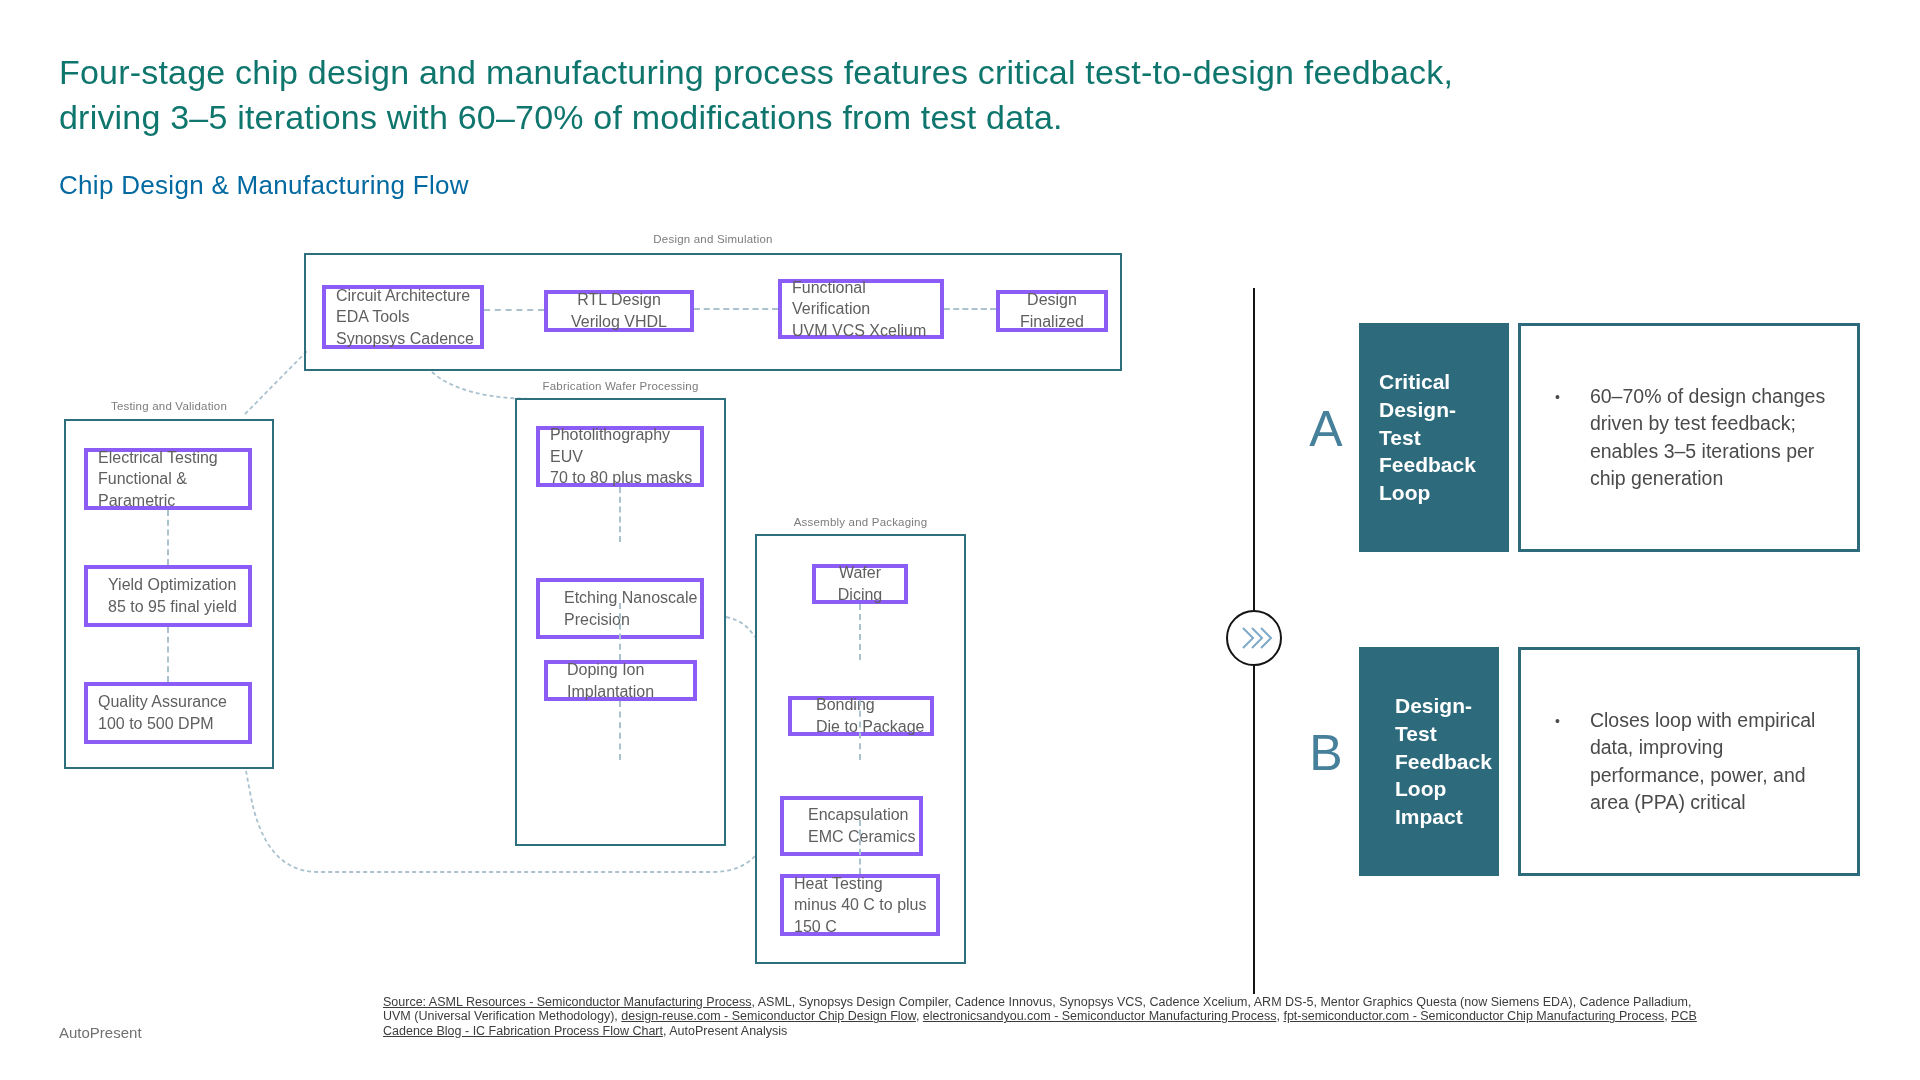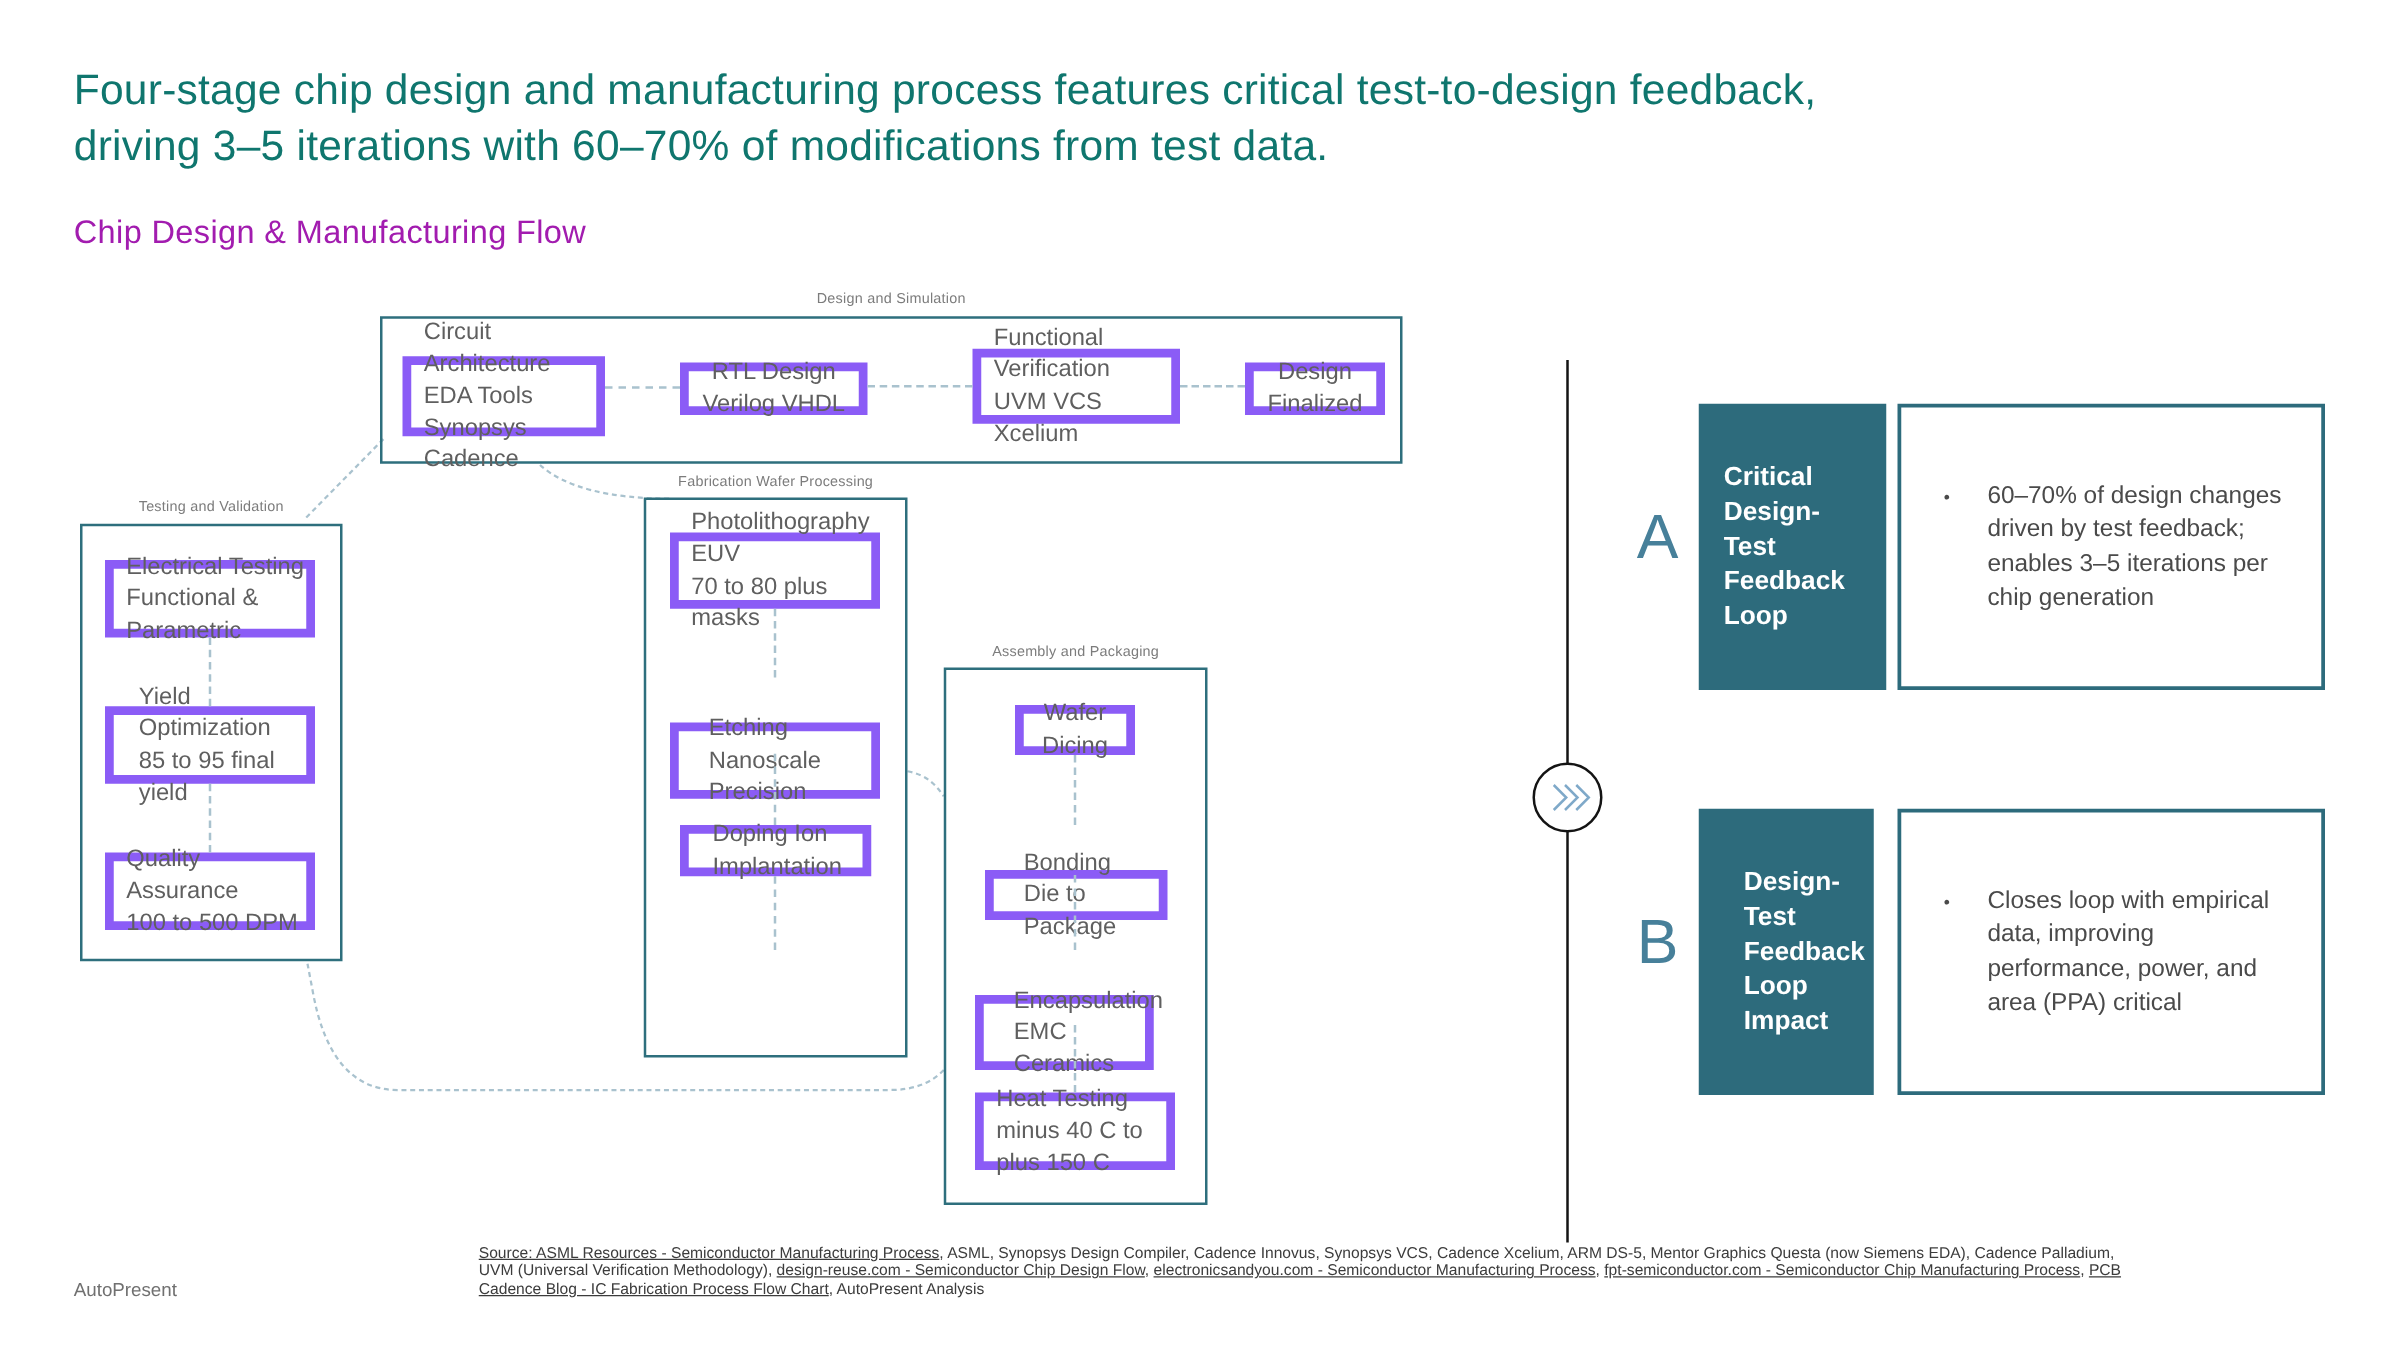--- a/index.html
+++ b/index.html
@@ -9,33 +9,33 @@
   }
   .abs{position:absolute;}
   
   .title{
     left:59px;top:50px;width:1600px;
     font-size:34px;line-height:1.32;color:#0f766e;font-weight:400;
     white-space:pre-line;letter-spacing:.2px;
   }
   .subtitle{
     left:59px;top:170px;width:800px;
-    font-size:26px;color:#a21caf;font-weight:400;letter-spacing:.3px;
+    font-size:26px;color:#0369a1;font-weight:400;letter-spacing:.3px;
   }
   
   .group-rect{
     border:2px solid #2e6f7d;background:transparent;box-sizing:border-box;
   }
   .group-label{
     font-size:11.5px;color:#7c7c7c;text-align:center;letter-spacing:.2px;
   }
   .node{
-    border:7px solid #8b5cf6;background:#ffffff;box-sizing:border-box;
+    border:4px solid #8b5cf6;background:#ffffff;box-sizing:border-box;
     display:flex;align-items:center;
-    font-size:19px;line-height:1.35;color:#5f5f5f;
+    font-size:16px;line-height:1.35;color:#5f5f5f;
     white-space:pre-line;padding-left:10px;
   }
   .node.center{justify-content:center;text-align:center;padding-left:0;}
   .node.pad-m{padding-left:24px;margin-top:36px;}
   .node.pad-l{padding-left:19px;}
   .hconn{height:0;border-top:2px dashed #a9c2ce;}
   .vconn{width:0;border-left:2px dashed #a9c2ce;}
   
   .divider-line{left:1253px;top:288px;width:2px;height:706px;background:#141414;}
   .marker-letter{

